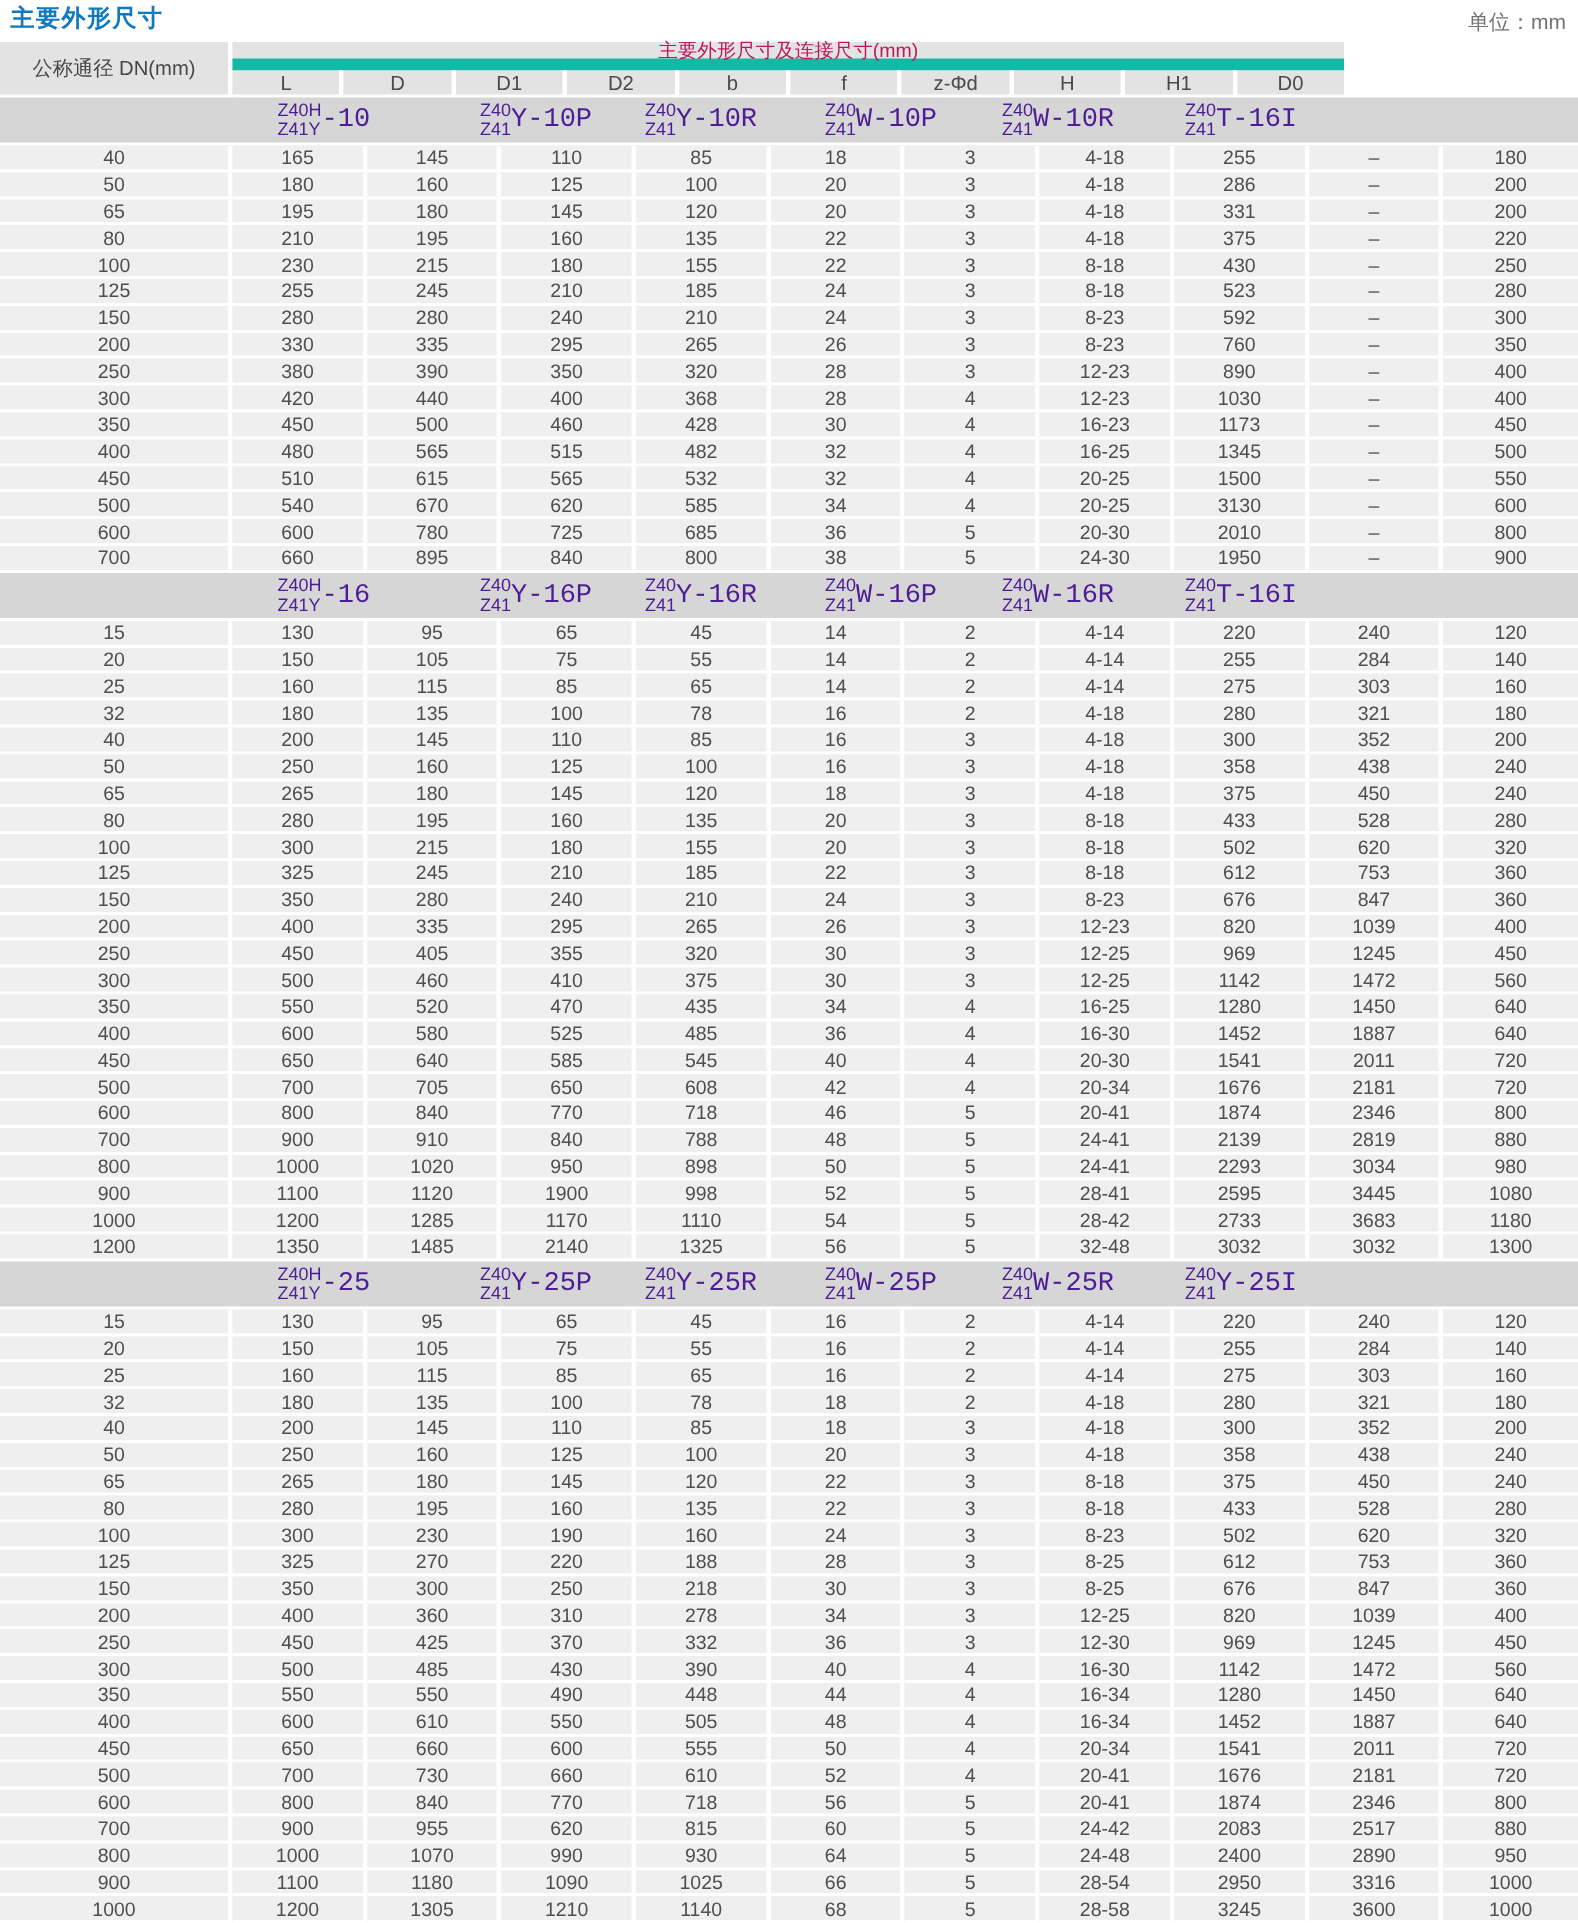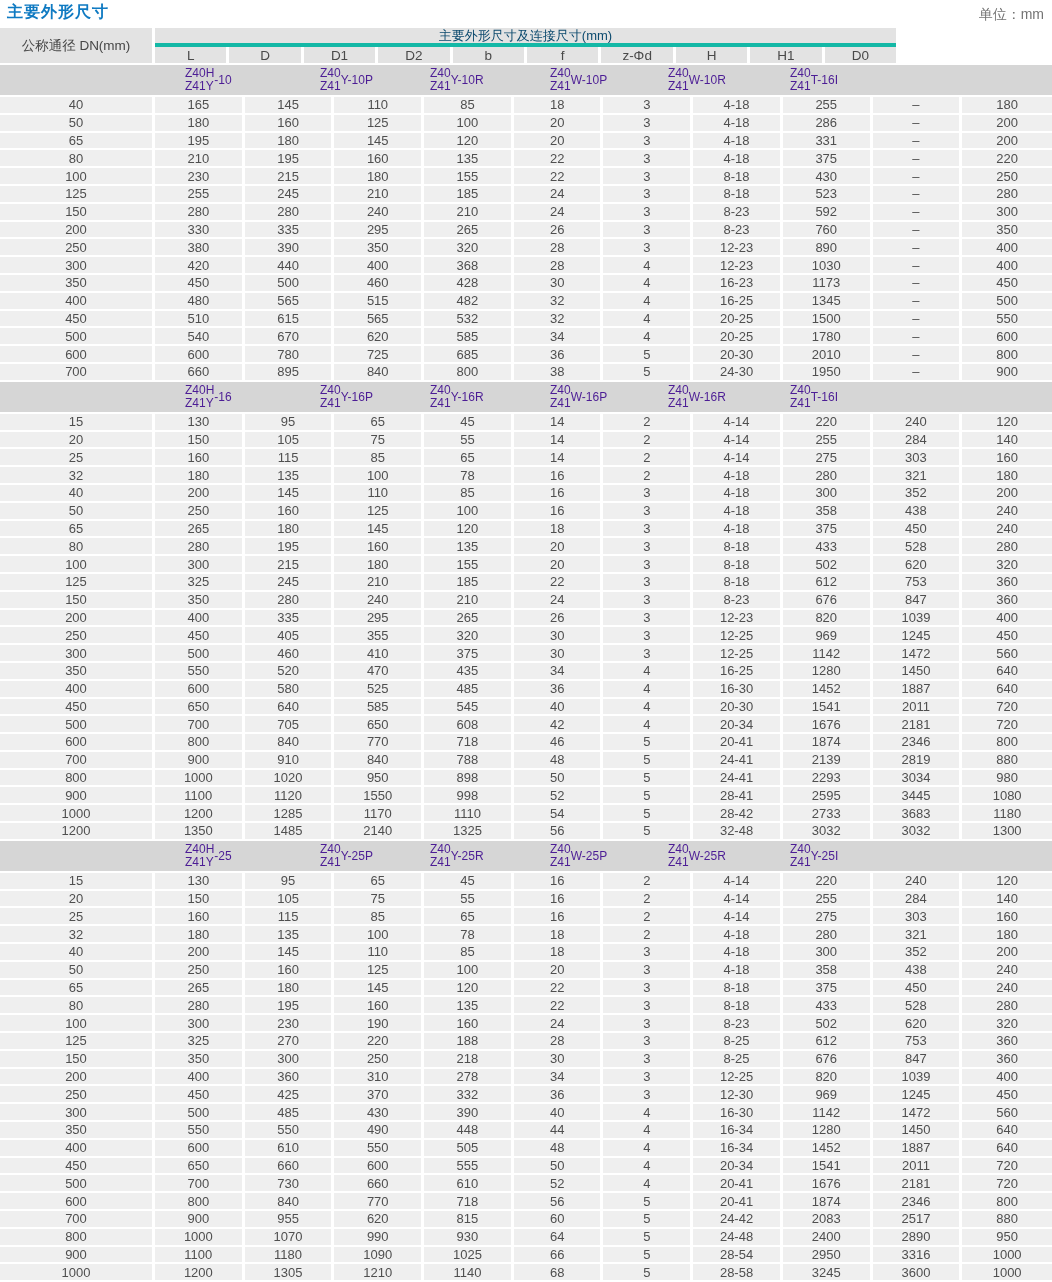--- a/index.html
+++ b/index.html
@@ -17,42 +17,42 @@
 
   .thead { display:flex; width:896px; }
   .corner {
     width:155px; height:37px; background:#e3e3e3;
     border-right:3px solid #fff; border-bottom:2px solid #fff;
     display:flex; align-items:center; justify-content:center;
     font-size:13.5px; color:#474747;
   }
   .thead-right { flex:1; display:flex; flex-direction:column; }
   .group-h {
-    height:19px; background:#e3e3e3; border-bottom:4px solid #14b8a6;
+    height:19px; background:#e3e3e3; border-bottom:8px solid #14b8a6;
     display:flex; align-items:center; justify-content:center;
-    font-size:13px; color:#0c4a6e;
+    font-size:13px; color:#be185d;
   }
   .cols { height:18px; display:flex; }
   .col-label {
     flex:1; background:#e3e3e3; border-right:3px solid #fff; border-bottom:2px solid #fff;
     display:flex; align-items:center; justify-content:center;
     font-size:13.5px; color:#4a4a4a;
   }
   .col-label:last-child { border-right:none; }
 
   .model-band {
     position:relative; width:1052px; height:32px;
     background:#d6d6d6; border-bottom:2px solid #fff;
   }
   .model {
     position:absolute; top:0; height:30px;
     display:flex; align-items:center; color:#4c1d95; white-space:nowrap;
   }
   .model .stack { display:flex; flex-direction:column; font-size:12px; line-height:13px; }
-  .model .suffix { font-size:12px; }
+  .model .suffix { font-size:18px;font-family:Liberation Mono, monospace; }
 
   .grid {
     display:grid; width:1052px;
     grid-template-columns:155px repeat(10, 1fr);
     grid-auto-rows:17.8px;
   }
   .cell {
     background:#efefef; border-right:3px solid #fff; border-bottom:2px solid #fff;
     display:flex; align-items:center; justify-content:center;
     font-size:13px; color:#4f4f4f;
@@ -276,21 +276,21 @@
         <div class="cell">–</div>
         <div class="cell">550</div>
         <div class="cell">500</div>
         <div class="cell">540</div>
         <div class="cell">670</div>
         <div class="cell">620</div>
         <div class="cell">585</div>
         <div class="cell">34</div>
         <div class="cell">4</div>
         <div class="cell">20-25</div>
-        <div class="cell">1780</div>
+        <div class="cell">3130</div>
         <div class="cell">–</div>
         <div class="cell">600</div>
         <div class="cell">600</div>
         <div class="cell">600</div>
         <div class="cell">780</div>
         <div class="cell">725</div>
         <div class="cell">685</div>
         <div class="cell">36</div>
         <div class="cell">5</div>
         <div class="cell">20-30</div>
@@ -581,21 +581,21 @@
         <div class="cell">898</div>
         <div class="cell">50</div>
         <div class="cell">5</div>
         <div class="cell">24-41</div>
         <div class="cell">2293</div>
         <div class="cell">3034</div>
         <div class="cell">980</div>
         <div class="cell">900</div>
         <div class="cell">1100</div>
         <div class="cell">1120</div>
-        <div class="cell">1550</div>
+        <div class="cell">1900</div>
         <div class="cell">998</div>
         <div class="cell">52</div>
         <div class="cell">5</div>
         <div class="cell">28-41</div>
         <div class="cell">2595</div>
         <div class="cell">3445</div>
         <div class="cell">1080</div>
         <div class="cell">1000</div>
         <div class="cell">1200</div>
         <div class="cell">1285</div>

